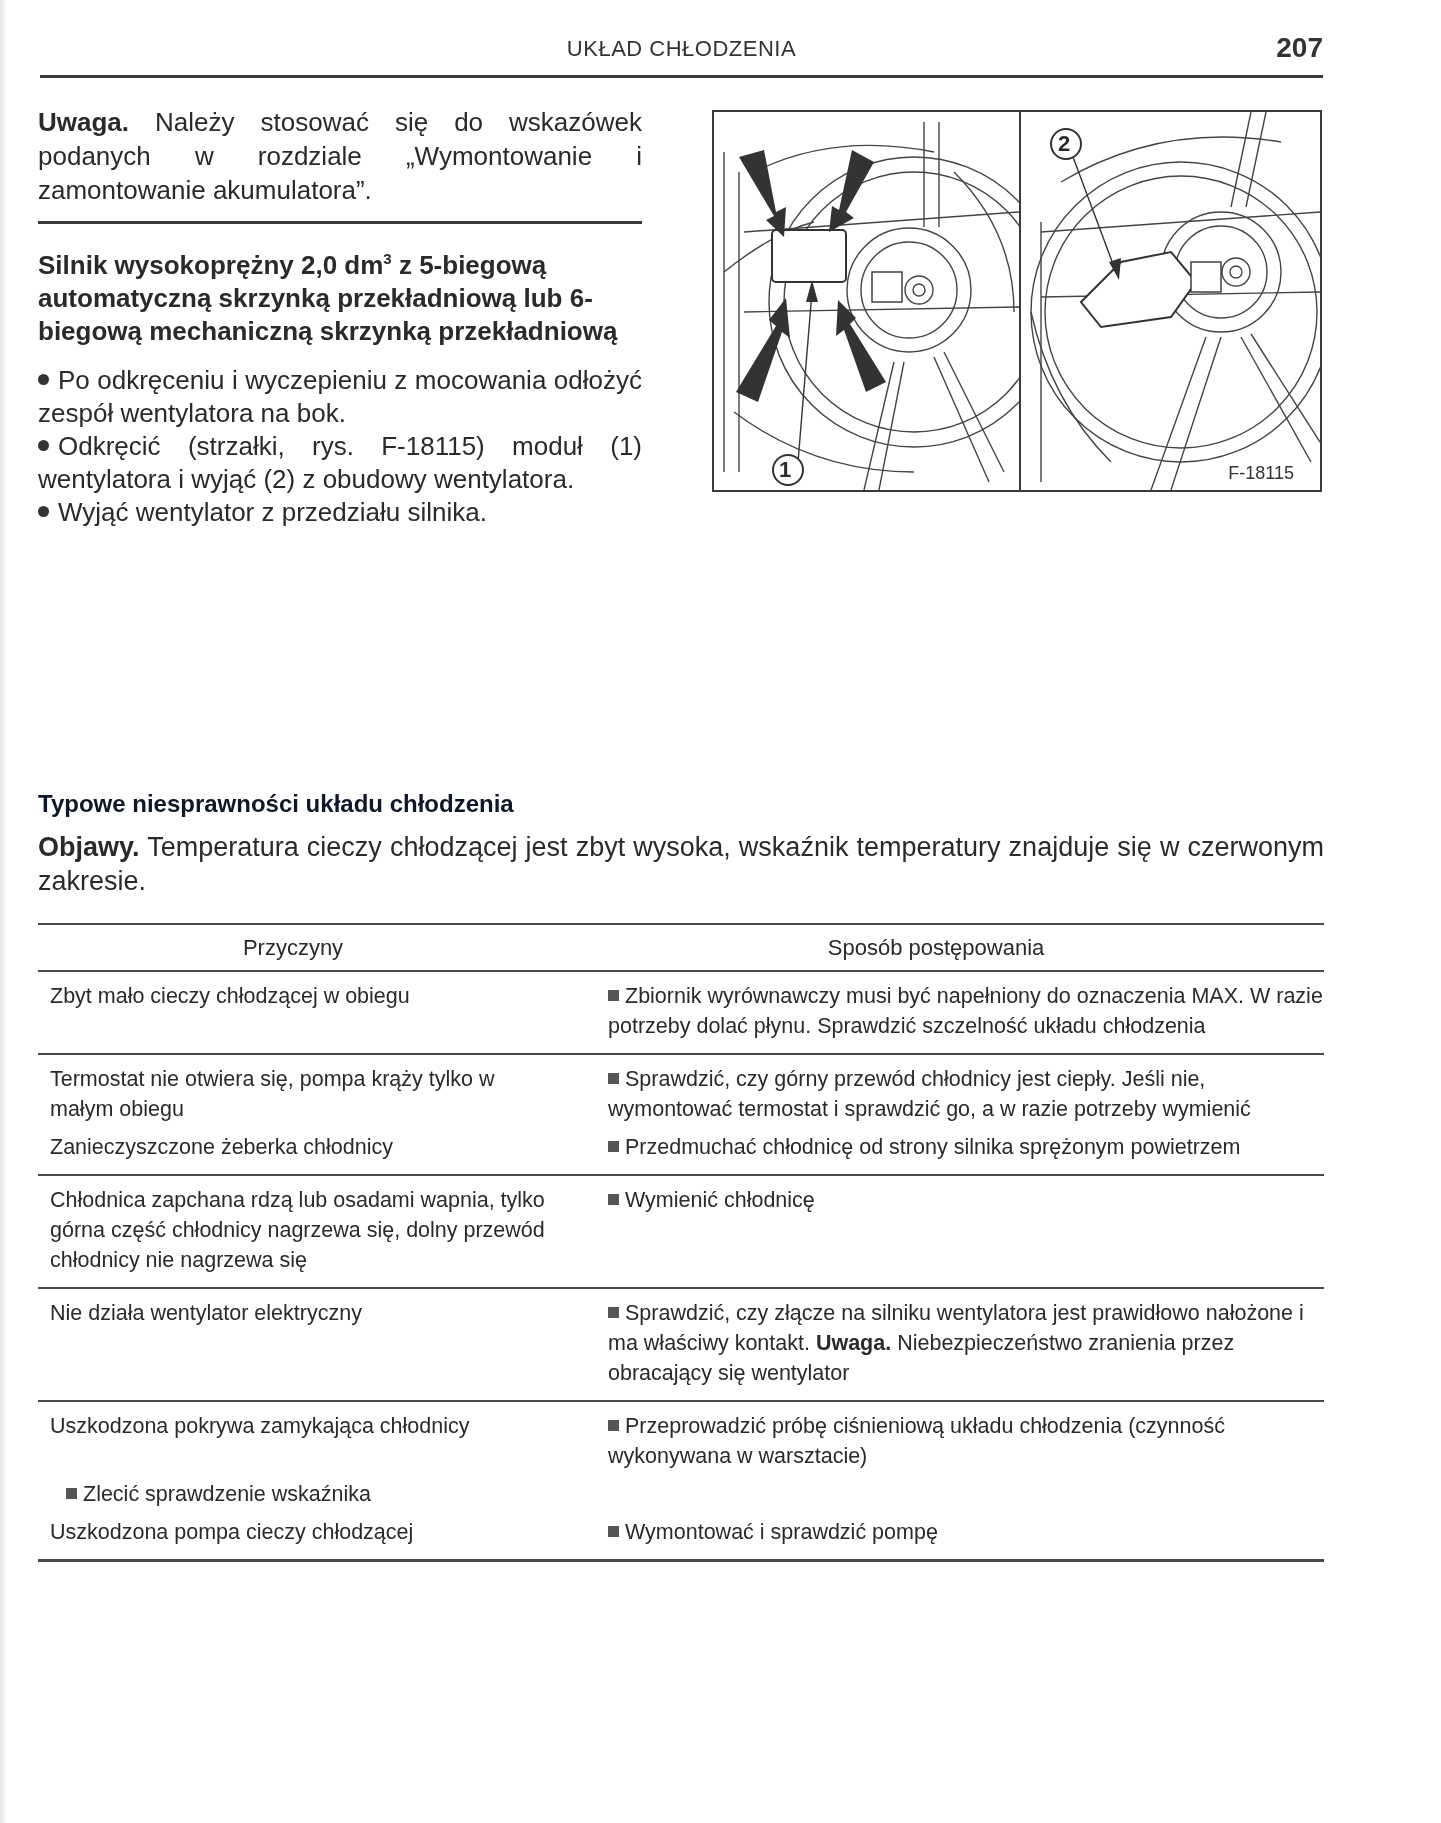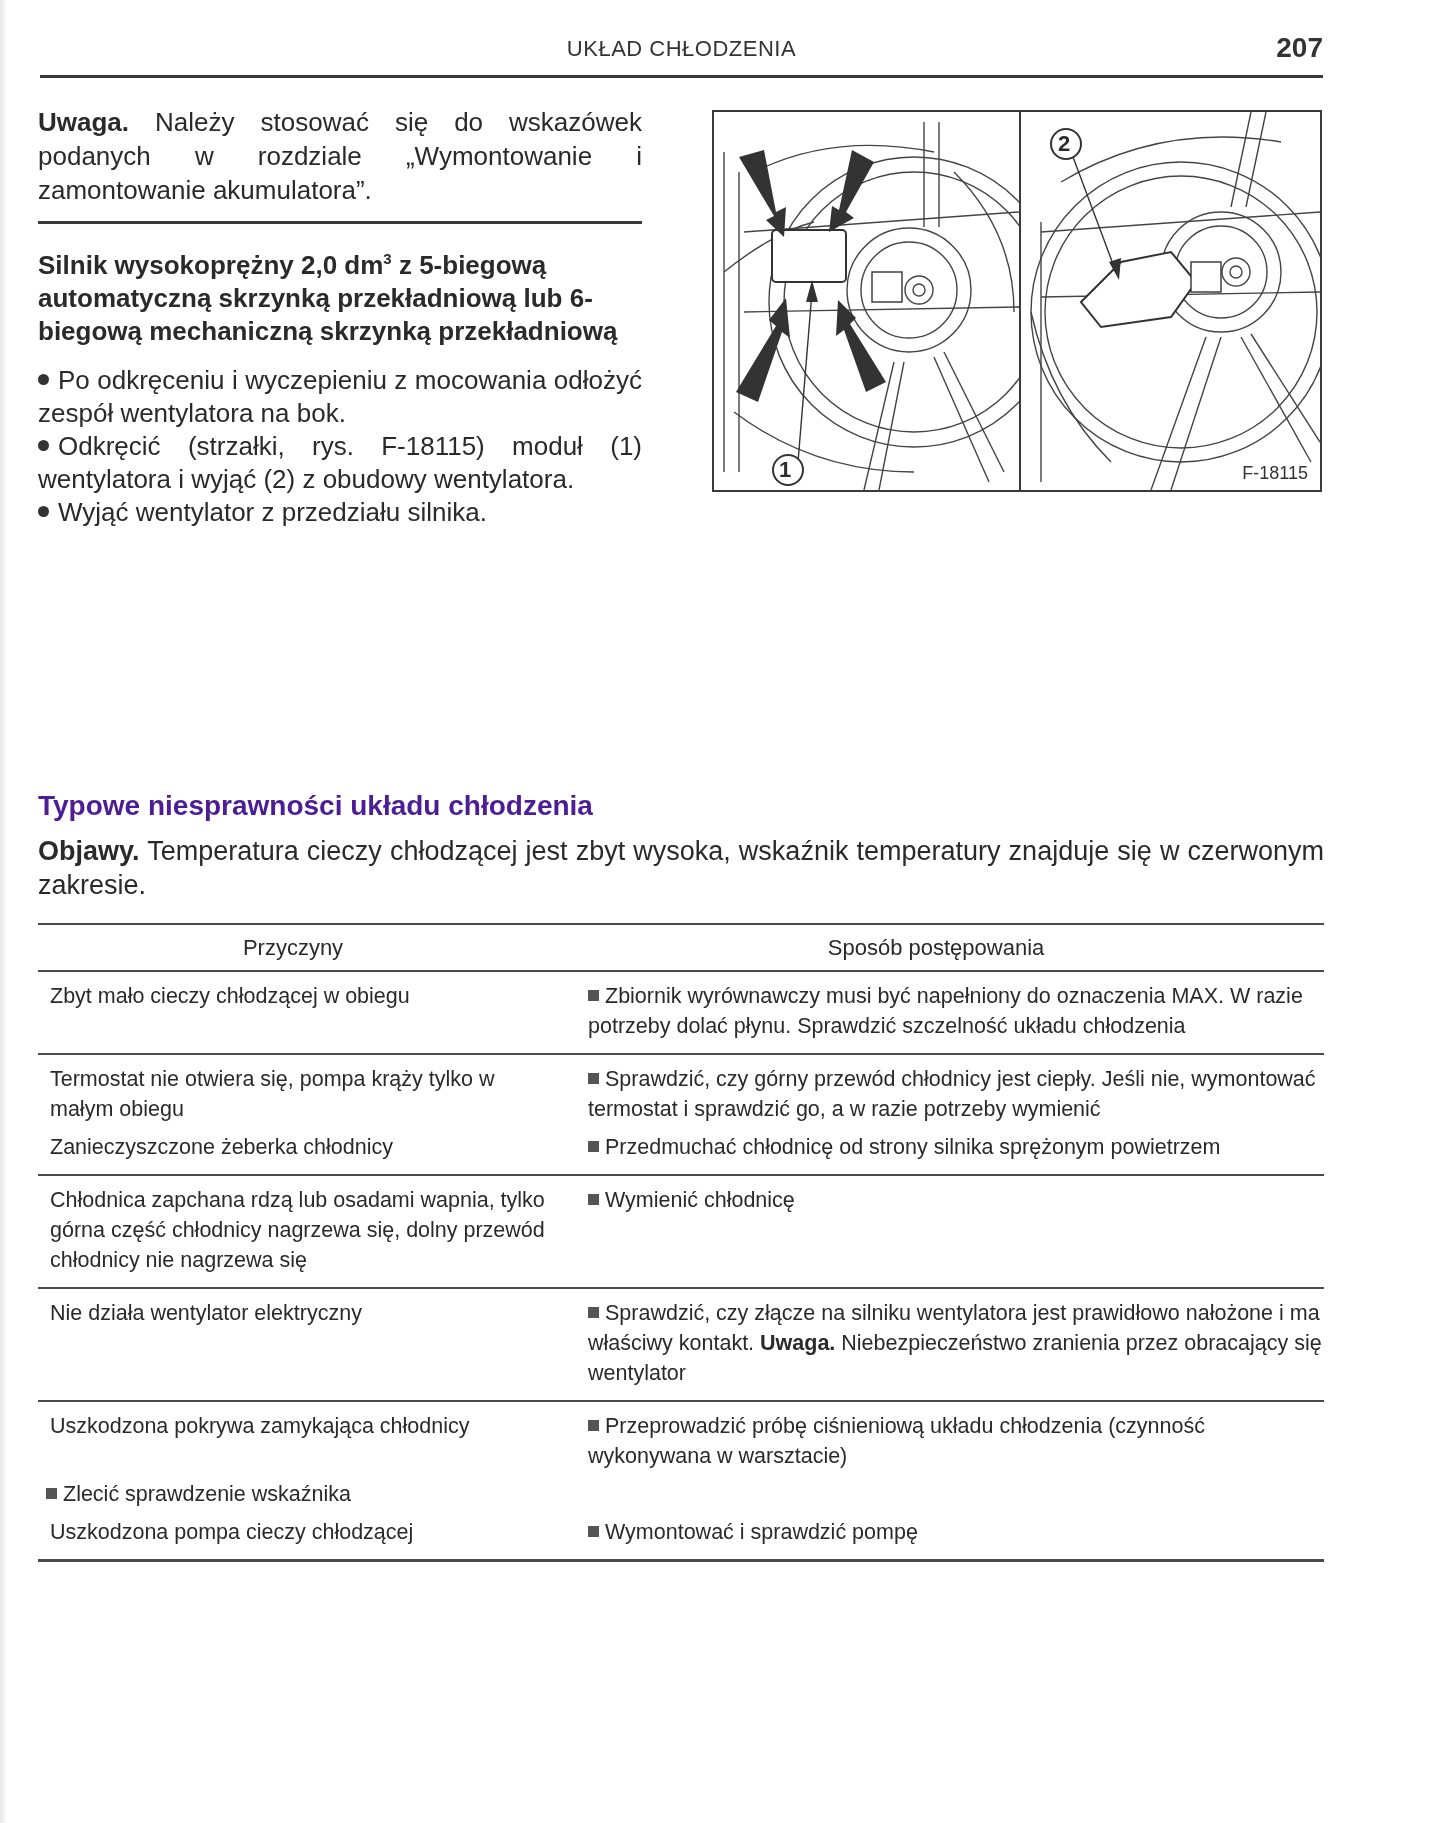--- a/index.html
+++ b/index.html
@@ -20,39 +20,39 @@
   .b { font-weight: bold; }
   .left-rule { height: 3px; background: #3a3a3a; margin: 14px 0 18px 0; width: 604px; }
   .sub-h { font-size: 26px; line-height: 33px; font-weight: bold; margin: 0 0 16px 0; }
   .bullet { font-size: 26px; line-height: 33px; margin: 0; text-align: justify; }
   .dot { display: inline-block; width: 11px; height: 11px; border-radius: 50%; background: #333; margin-right: 9px; vertical-align: middle; position: relative; top: -2px; }
 
   .figure { position: absolute; left: 712px; top: 110px; width: 610px; height: 382px; border: 2px solid #3a3a3a; box-sizing: border-box; background: #fff; }
   .fig-divider { position: absolute; left: 305px; top: 0; width: 2px; height: 100%; background: #3a3a3a; }
   .fig-panel { position: absolute; top: 0; height: 100%; }
   .fig-panel svg { width: 100%; height: 100%; display: block; }
-  .fig-code { position: absolute; right: 10px; bottom: 6px; font-size: 18px; color: #333; background: #fff; padding: 0 2px; }
+  .fig-code { position: absolute; right: 24px; bottom: 6px; font-size: 18px; color: #333; background: #fff; padding: 0 2px; }
 
   .section { position: absolute; left: 38px; top: 790px; width: 1286px; }
-  .sec-title { font-size: 28px; font-weight: bold; margin: 0 0 12px 0; color: #4c1d95; }
+  .sec-title { font-size: 24px; font-weight: bold; margin: 0 0 12px 0; color: #0f172a; }
   .symptoms { font-size: 27px; line-height: 34px; margin: 0; text-align: justify; }
 
   .table { position: absolute; left: 38px; top: 923px; width: 1286px; }
   .rule { height: 2px; background: #4a4a4a; width: 100%; }
   .rule.thick { height: 3px; }
   .thead { display: flex; height: 45px; align-items: center; }
   .th { font-size: 22px; text-align: center; }
   .th.c1 { width: 510px; }
   .th.c2 { flex: 1; }
   .tgroup { padding: 9px 0 12px 0; }
   .trow { display: flex; margin-bottom: 8px; gap: 32px; }
   .trow:last-child { margin-bottom: 0; }
   .td { font-size: 21.5px; line-height: 30px; }
   .td.c1 { width: 510px; padding-left: 12px; box-sizing: border-box; }
-  .td.c2 { flex: 1; padding-left: 8px; }
+  .td.c2 { flex: 1; padding-left: 8px; margin-left: 20px; }
   .sq { display: inline-block; width: 11px; height: 11px; background: #555; margin-right: 6px; vertical-align: middle; position: relative; top: -2px; }
 </style>
 </head>
 <body>
 
 <div class="page-edge"></div>
 
 <div class="running-head">
   <div class="running-title">UKŁAD CHŁODZENIA</div>
   <div class="page-number">207</div>

